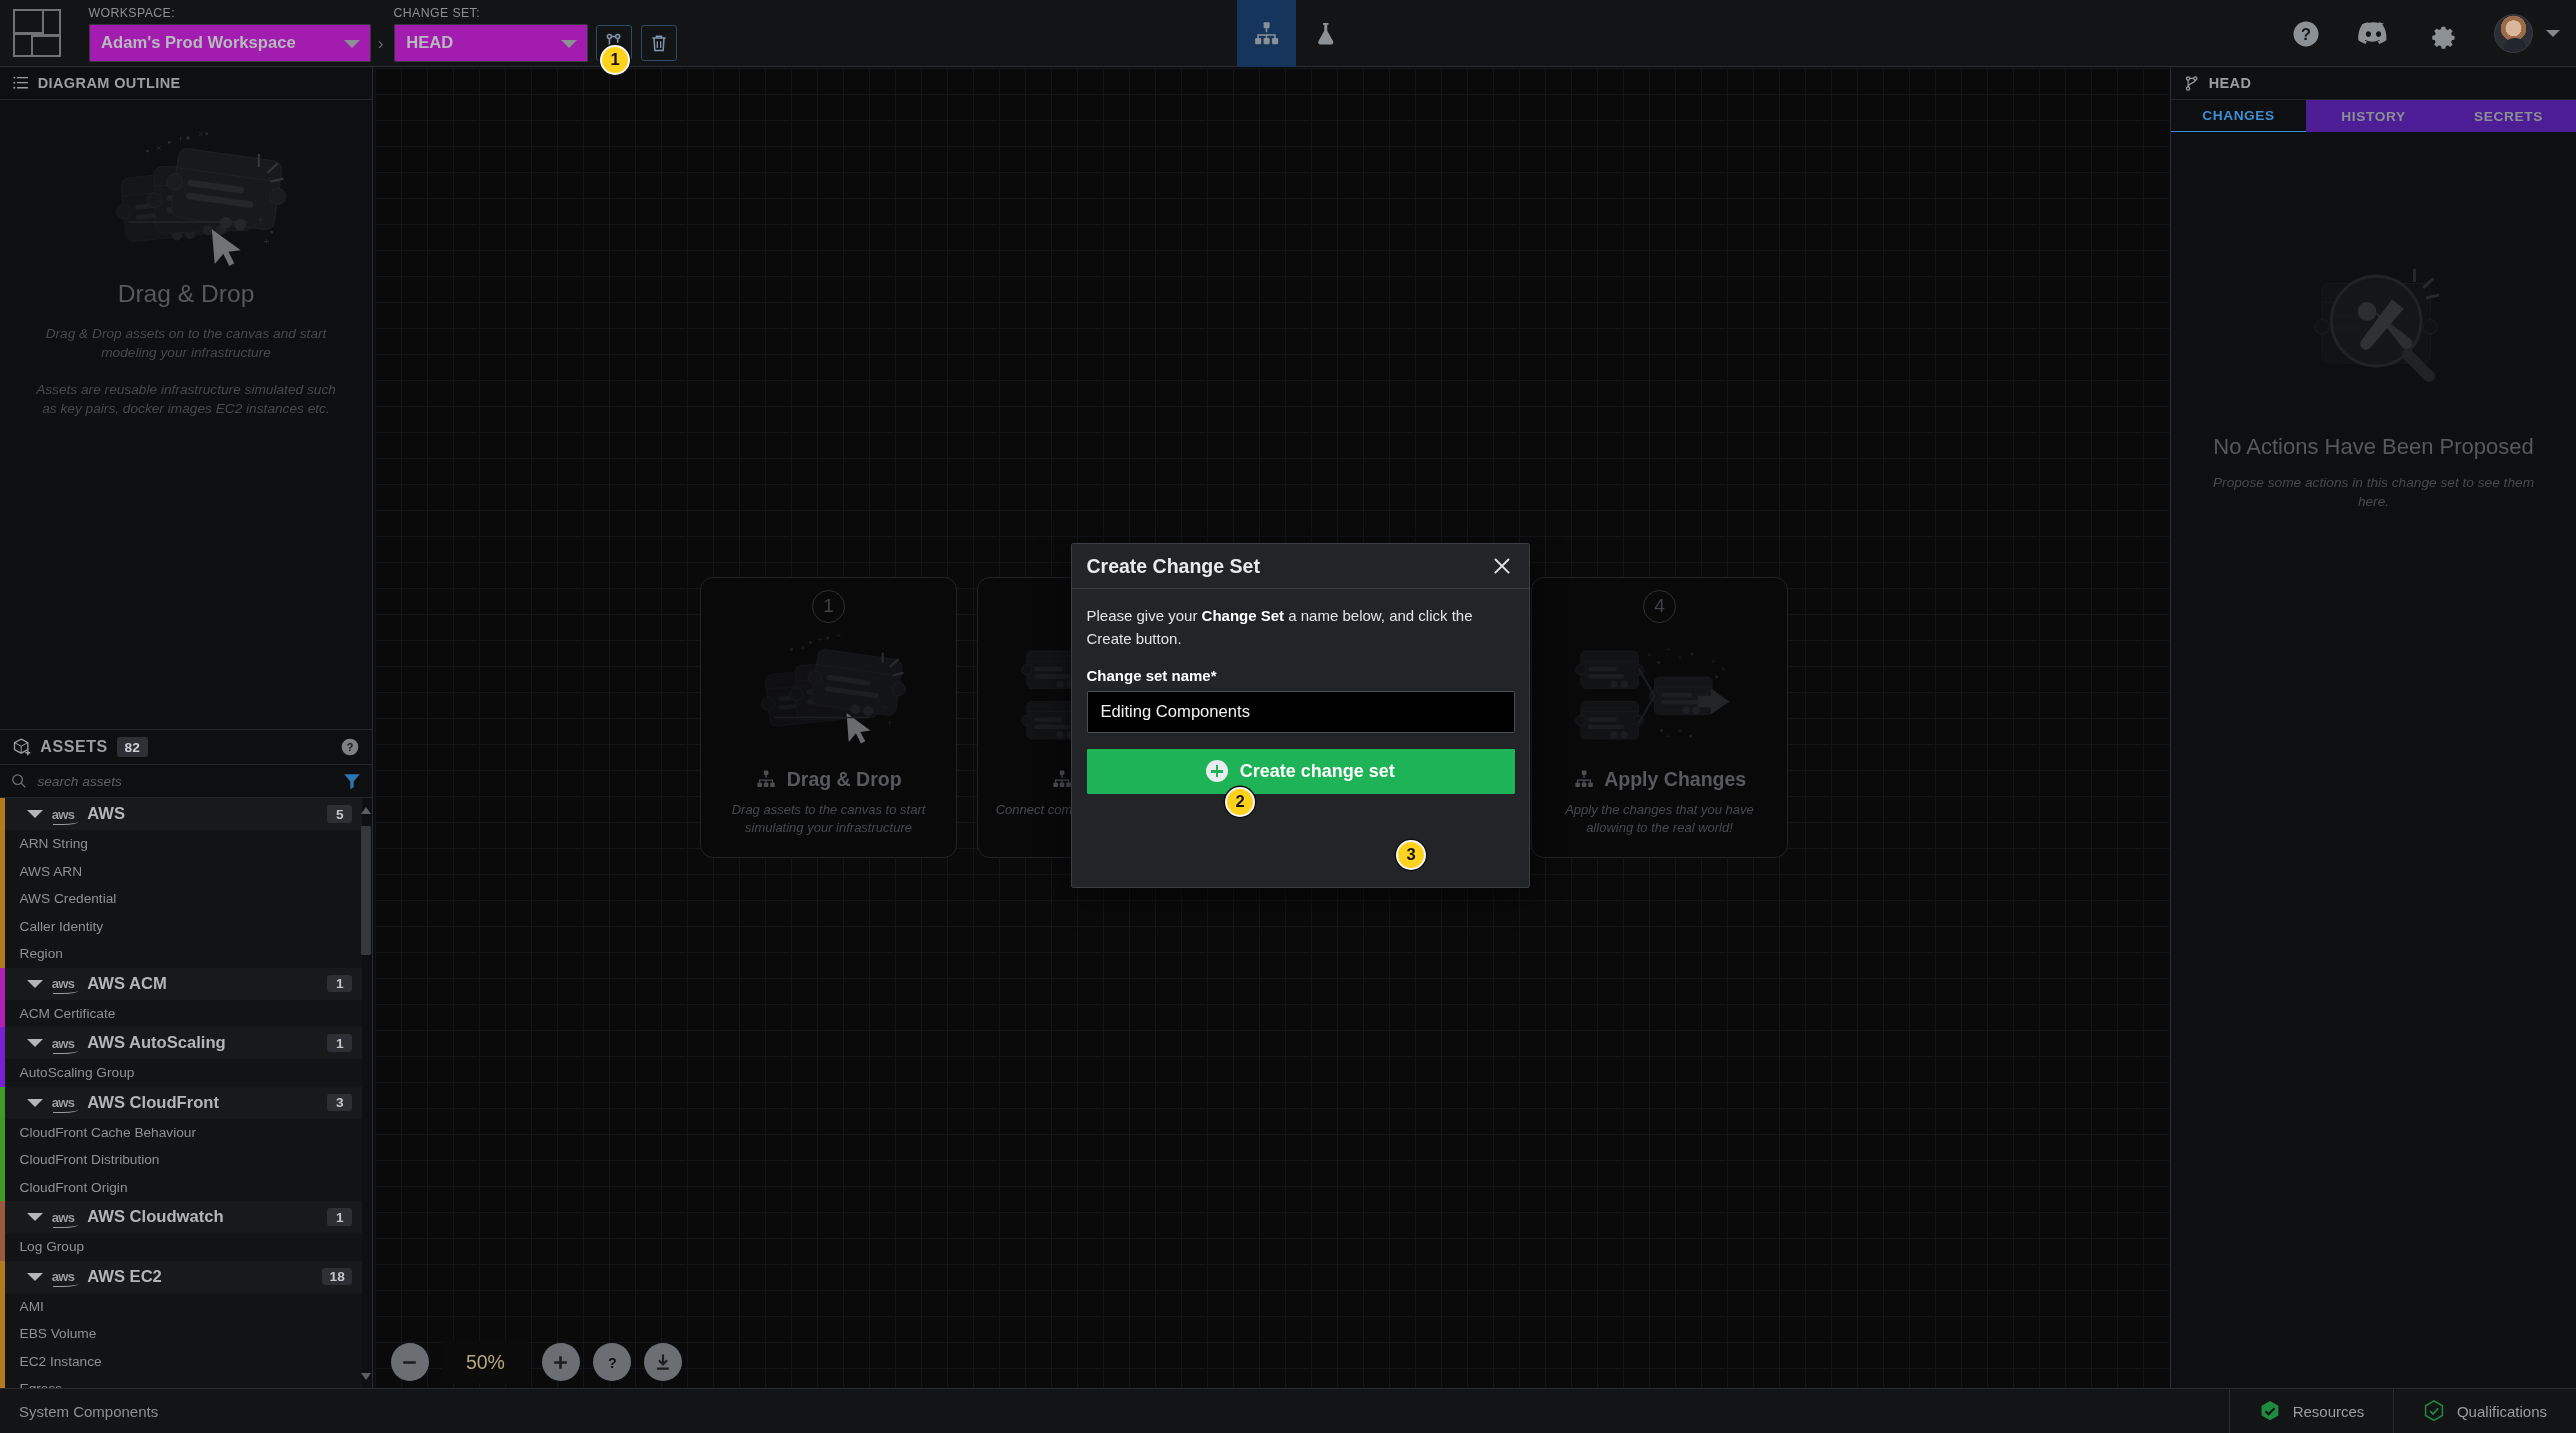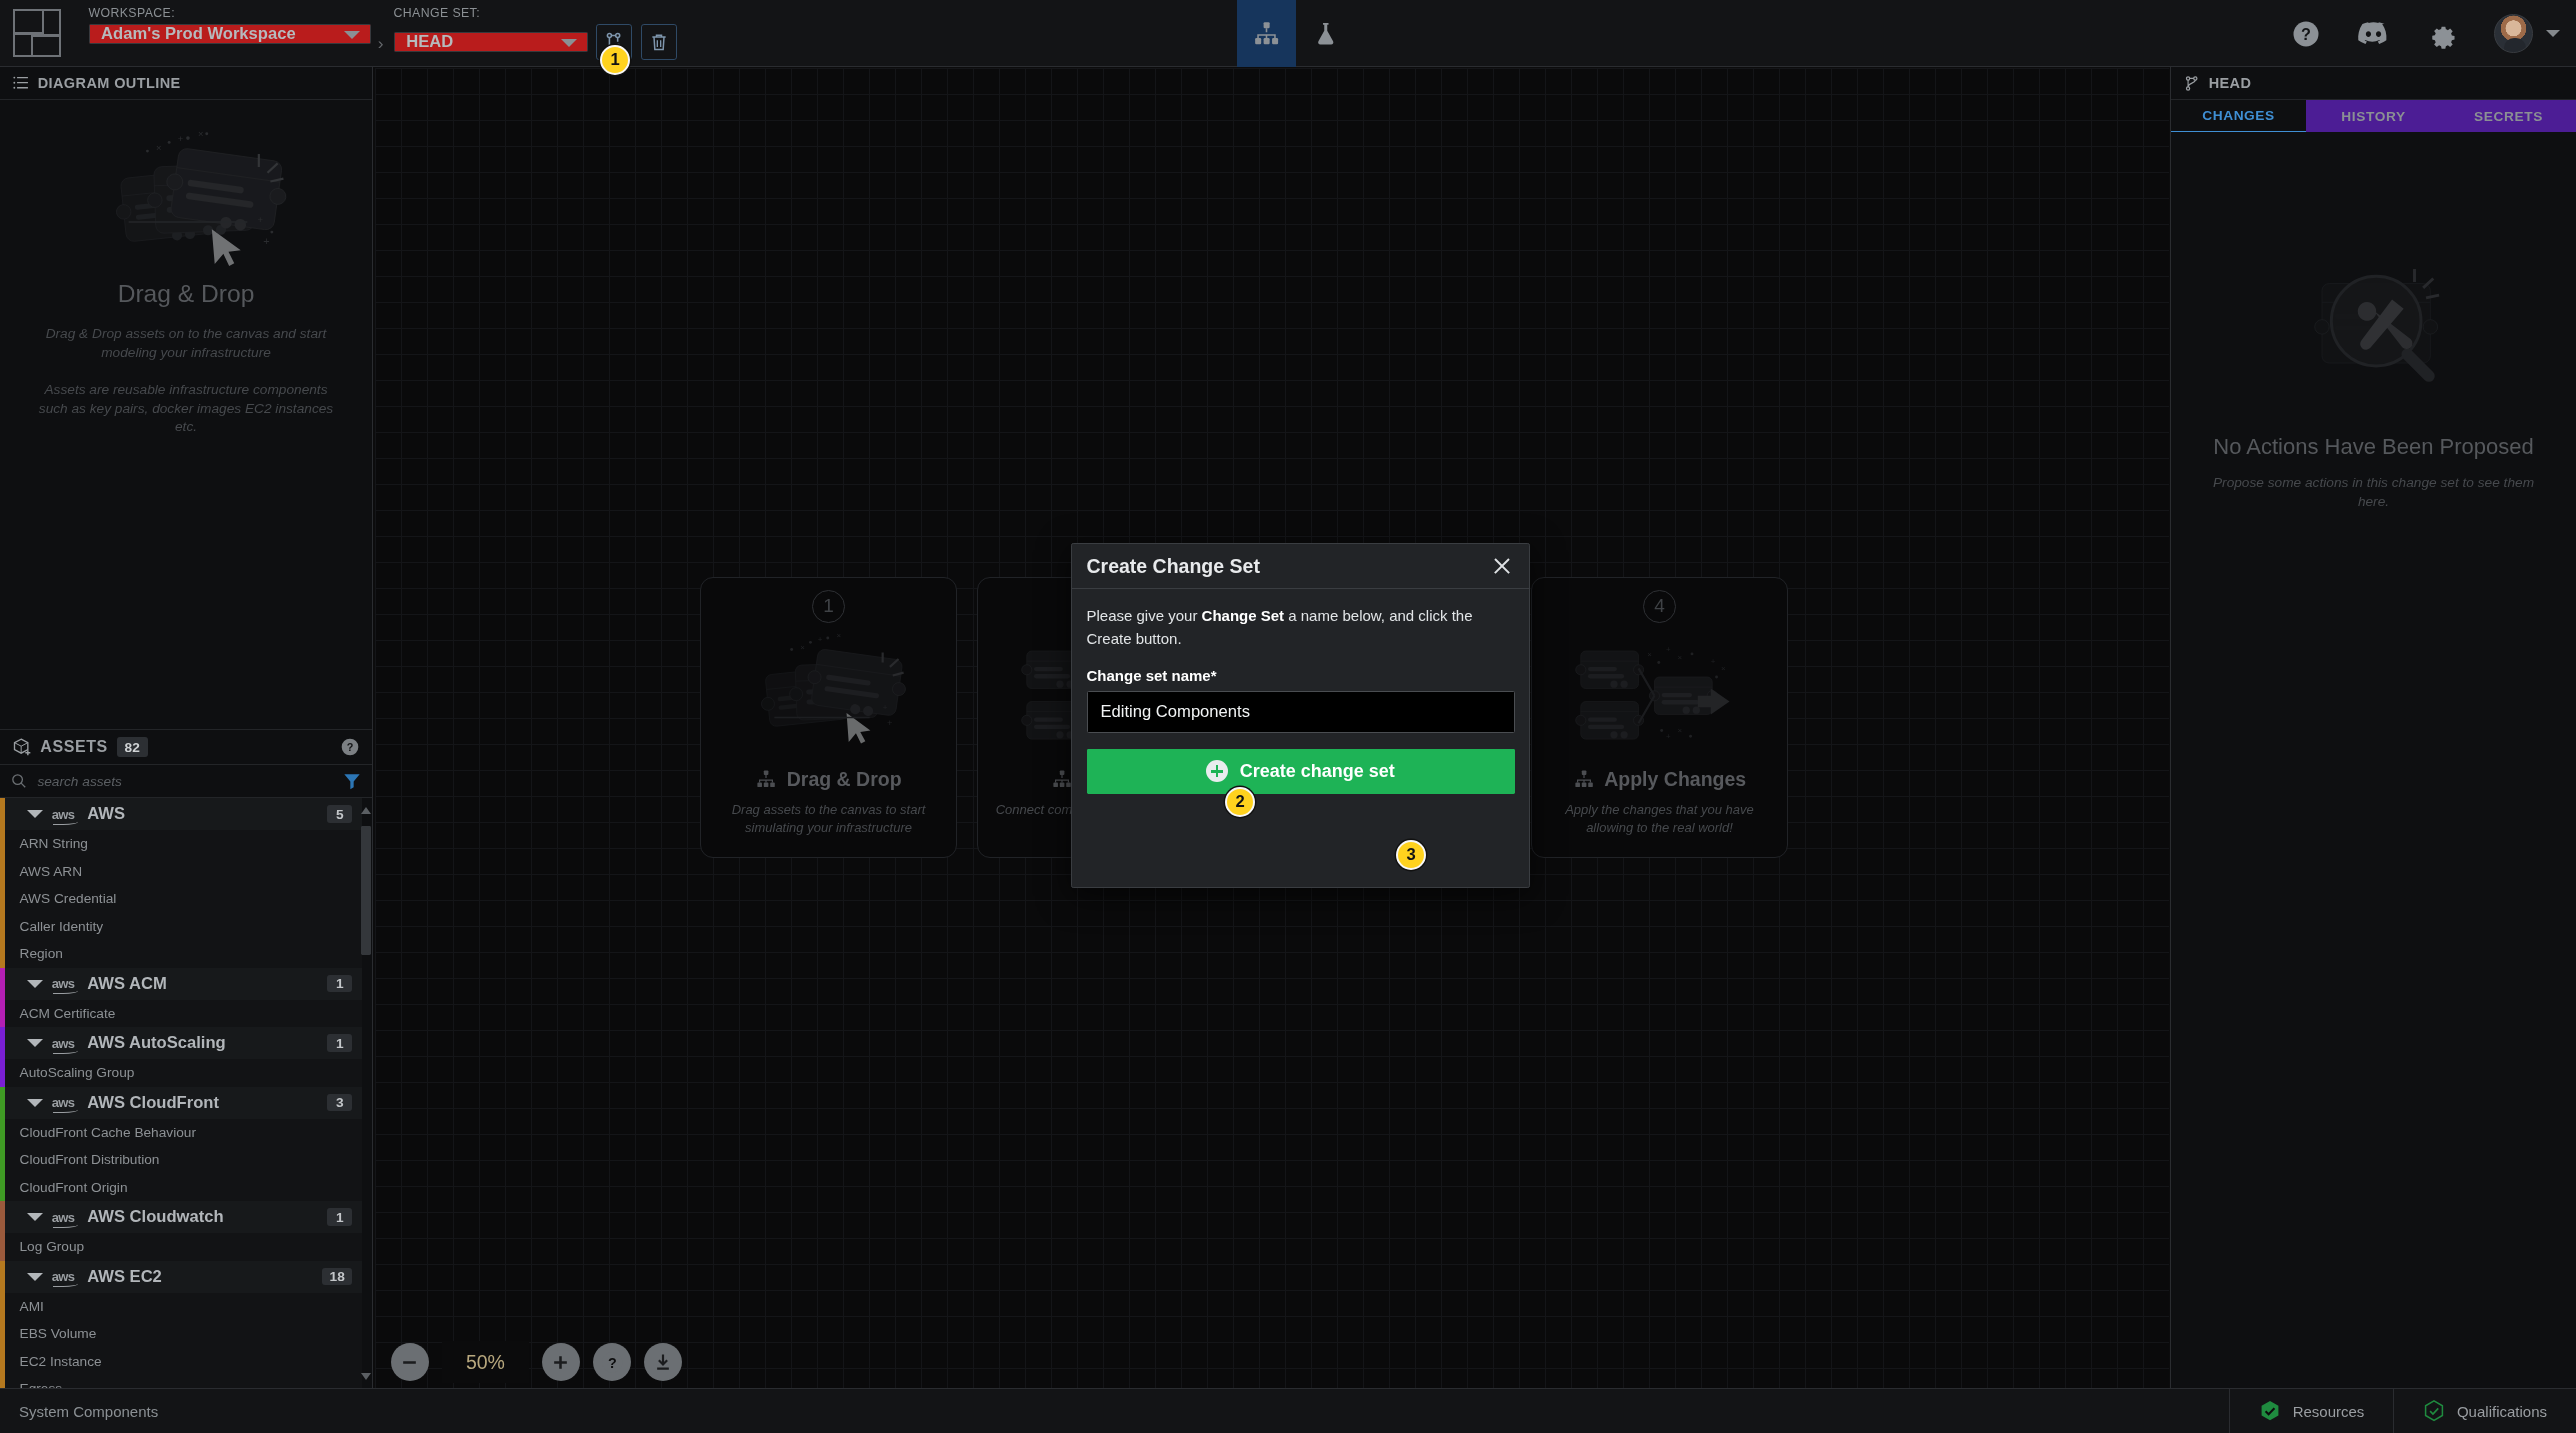--- a/index.html
+++ b/index.html
@@ -29,21 +29,21 @@
   .logo-box .v1 { left: 27px; top: 0; width: 2.2px; height: 23px; }
   .logo-box .h2 { left: 16px; top: 23px; width: 30px; height: 2.2px; }
   .logo-box .v2 { left: 16px; top: 23px; width: 2.2px; height: 22.4px; }
 
   .field-group { margin-left: 27.5px; padding-top: 5.8px; }
   .field-label {
     font-size: 12.3px; color: #8b9094; letter-spacing: 0.4px;
     text-transform: uppercase; margin-bottom: 4.3px; display: block;
   }
   .select {
-    position: relative; height: 20px; background: #b91c1c;
+    position: relative; height: 38px; background: #a21caf;
     border: 0.7px solid #37393d; border-radius: 1.4px;
     display: flex; align-items: center; padding: 0 32px 0 11.6px;
     font-size: 16.6px; color: #b6babd; font-weight: bold;
   }
   .select.ws { width: 282px; }
   .select.cs { width: 194px; }
   .caret {
     position: absolute; right: 10px; top: 50%; margin-top: -2.9px;
     width: 0; height: 0; border-left: 8px solid transparent;
     border-right: 8px solid transparent; border-top: 8px solid #8b9094;
@@ -472,21 +472,21 @@
             <text x="138" y="28" font-size="13" font-family="Liberation Sans, sans-serif">+</text>
             <text x="166" y="20" font-size="13" font-family="Liberation Sans, sans-serif">×</text>
             <text x="256" y="170" font-size="15" font-family="Liberation Sans, sans-serif">+</text>
             <text x="248" y="140" font-size="13" font-family="Liberation Sans, sans-serif">+</text>
             <circle cx="268" cy="152" r="2"></circle>
           </g>
         </g>
       </svg>
       <div class="empty-title">Drag &amp; Drop</div>
       <div class="empty-sub">Drag &amp; Drop assets on to the canvas and start modeling your infrastructure</div>
-      <div class="empty-sub">Assets are reusable infrastructure components such as key pairs, docker images EC2 instances etc.</div>
+      <div class="empty-sub">Assets are reusable infrastructure simulated such as key pairs, docker images EC2 instances etc.</div>
     </div>
 
     <div class="assets-header">
       <svg width="20" height="20" viewBox="0 0 24 24">
         <path d="M11 2.6l8 4.2v8.4l-8 4.2-8-4.2V6.8z" fill="none" stroke="#9a9ea2" stroke-width="1.6"></path>
         <path d="M3 6.8l8 4.2 8-4.2M11 11v8.4" stroke="#9a9ea2" stroke-width="1.2" fill="none"></path>
         <path d="M16 19h6M19 16v6" stroke="#9a9ea2" stroke-width="1.8"></path>
       </svg>
       <span class="assets-title">ASSETS</span>
       <span class="count-chip">82</span>

